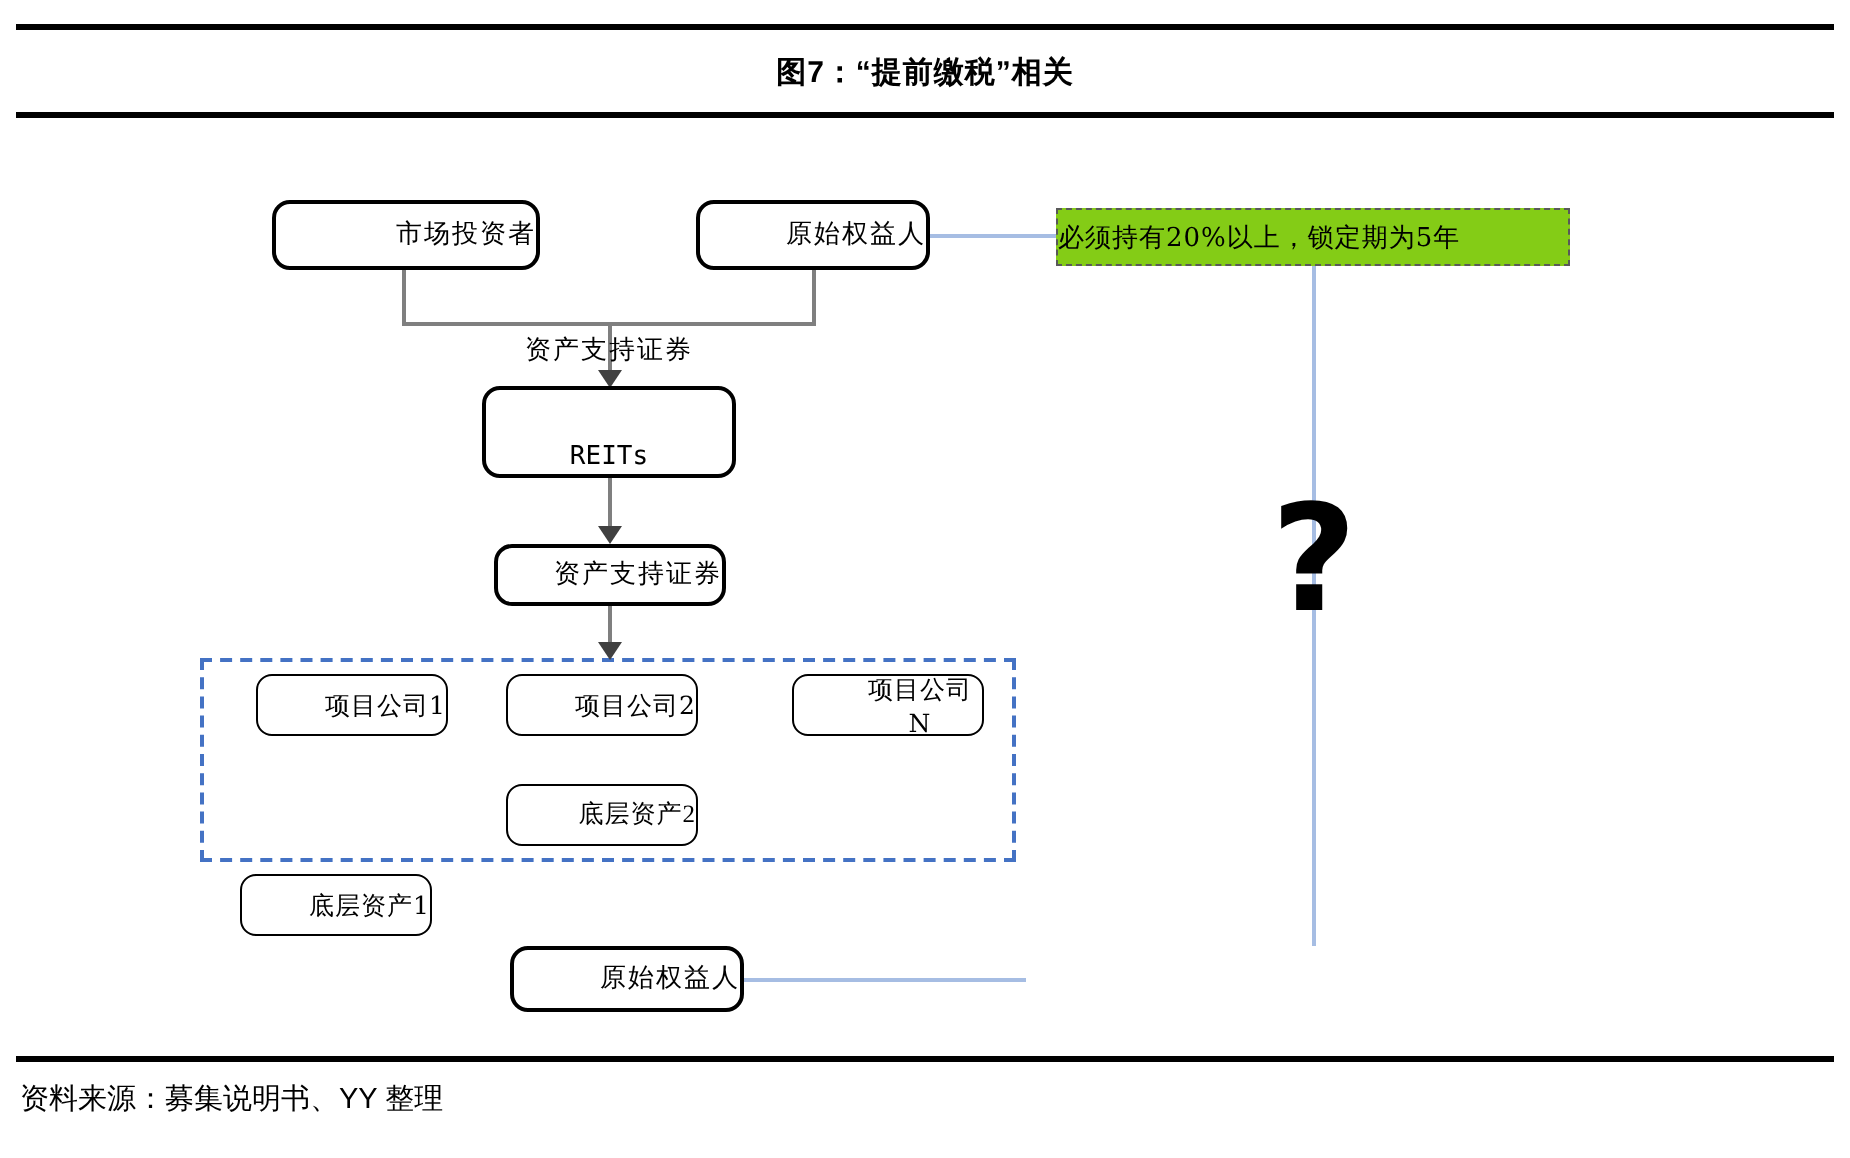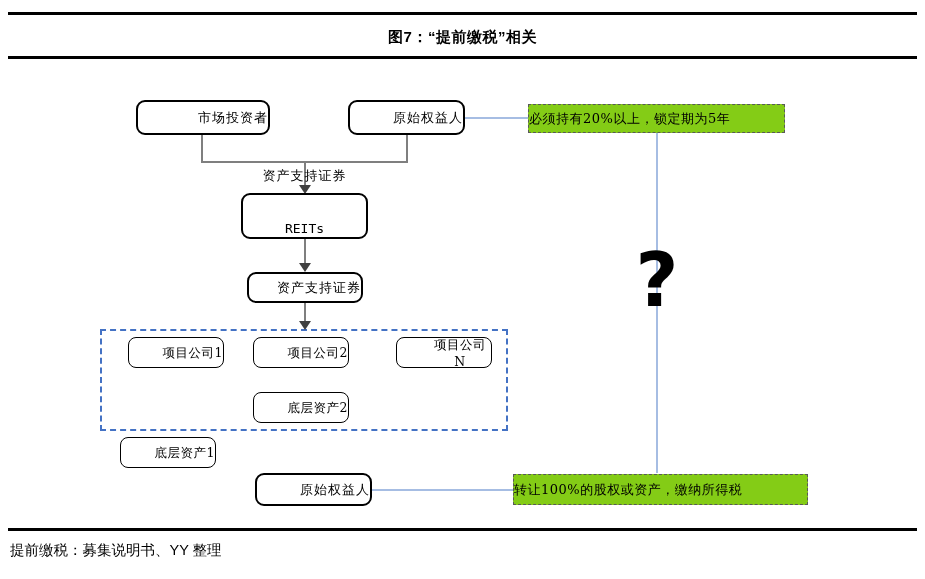--- a/index.html
+++ b/index.html
@@ -116,39 +116,36 @@
   <div class="node small" style="left:253px;top:337px;width:96px;height:31px;">
     <span>项目公司2</span>
   </div>
   <div class="node small" style="left:396px;top:337px;width:96px;height:31px;padding-left:32px;">
     <span>项目公司N</span>
   </div>
 
   <div class="node small" style="left:120px;top:392px;width:96px;height:31px;margin-top:45px;">
     <span>底层资产1</span>
   </div>
-  <div class="node small" style="left:253px;top:392px;width:96px;height:31px;">
+  <div class="node small" style="left:253px;top:392px;width:96px;height:31px;font-family:Liberation Serif, serif;">
     <span>底层资产2</span>
   </div>
 
   <div class="node" style="left:255px;top:473px;width:117px;height:33px;">
     <span>原始权益人</span>
   </div>
 
   <div class="blue h" style="left:465px;top:117px;width:63px;"></div>
   <div class="callout" style="left:528px;top:104px;width:257px;height:29px;">
     <span>必须持有20%以上，锁定期为5年</span>
   </div>
 
   <div class="blue v" style="left:656px;top:133px;height:340px;"></div>
 
   <div id="qmark" style="left:634px;top:243px;width:46px;text-align:center;">?</div>
 
   <div class="blue h" style="left:372px;top:489px;width:141px;"></div>
-  <div class="callout" style="left:513px;top:474px;width:295px;height:31px;">
-    <span>转让100%的股权或资产，缴纳所得税</span>
-  </div>
 
   <div class="rule" id="rule-footer-top"></div>
-  <div id="fig-source">提前缴税：募集说明书、YY 整理</div>
+  <div id="fig-source">资料来源：募集说明书、YY 整理</div>
   <div class="rule" id="rule-bottom"></div>
 
 </div>
 
 </body></html>

